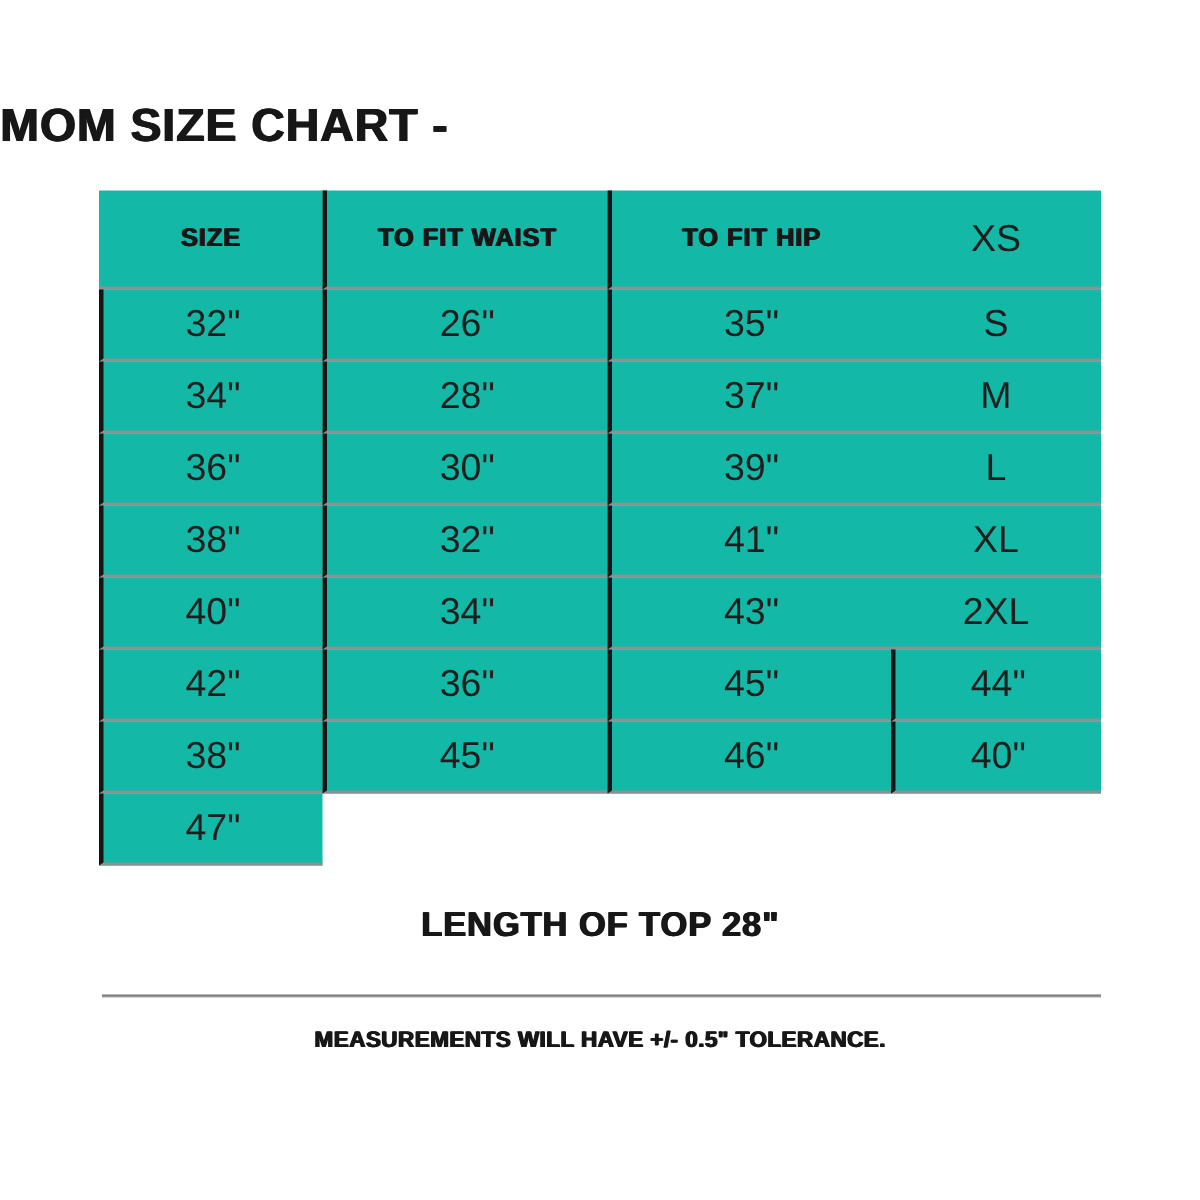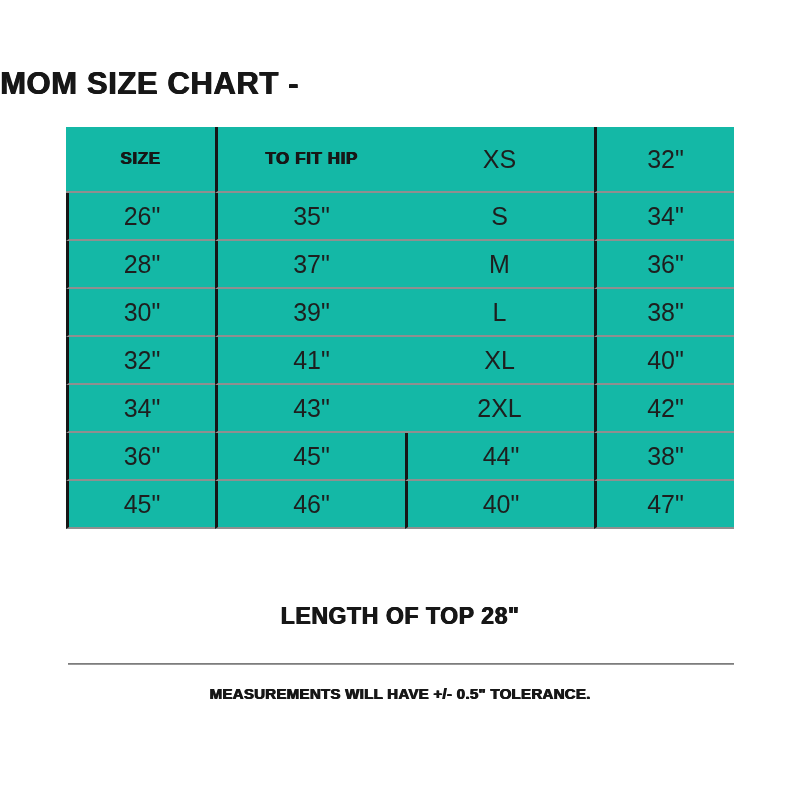--- a/index.html
+++ b/index.html
@@ -70,20 +70,21 @@
 </style>
 </head>
 <body>
 
 <div class="title marker">
   <div>MOM SIZE CHART -</div>
 </div>
 
 <div class="size-table">
   <div class="hcell marker c1">SIZE</div>
+  <div class="hcell marker c3">TO FIT WAIST</div>
   <div class="hcell marker c4">TO FIT HIP</div>
 
   <div class="cell c1">XS</div>
   <div class="cell c2">32"</div>
   <div class="cell c3">26"</div>
   <div class="cell c4">35"</div>
 
   <div class="cell c1">S</div>
   <div class="cell c2">34"</div>
   <div class="cell c3">28"</div>

